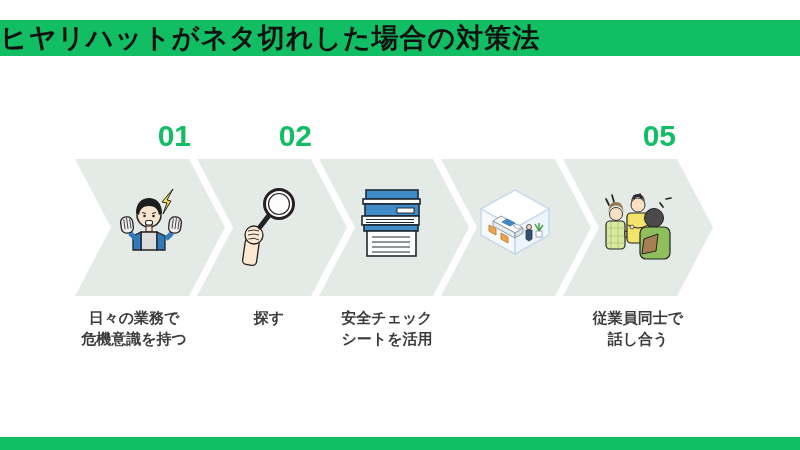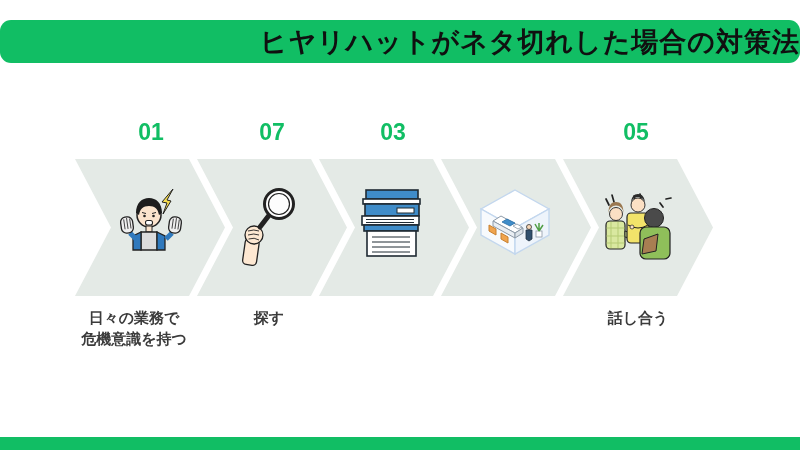--- a/index.html
+++ b/index.html
@@ -7,29 +7,29 @@
     --chevron:#e4eae6;
     --header-text:#101010;
     --label-text:#3b3b3b;
   }
   html,body{margin:0;padding:0;background:#fff;}
   .canvas{
     position:relative;width:800px;height:450px;background:#ffffff;overflow:hidden;
     font-family:"Liberation Sans","DejaVu Sans",sans-serif;
   }
   .header{
-    position:absolute;top:20px;left:0;width:800px;height:43px;
-    background:var(--accent);display:flex;align-items:center;justify-content:flex-end;border-radius:11px;
+    position:absolute;top:20px;left:0;width:800px;height:36px;
+    background:var(--accent);display:flex;align-items:center;justify-content:flex-start;
   }
   .header span{
     font-size:27px;font-weight:bold;color:var(--header-text);letter-spacing:1px;
   }
   .num{
-    position:absolute;top:119px;width:80px;text-align:center;
-    font-size:23px;font-weight:bold;color:var(--accent);
+    position:absolute;top:119px;width:80px;text-align:right;
+    font-size:30px;font-weight:bold;color:var(--accent);
   }
   .n1{left:111px}.n2{left:232px}.n3{left:353px}.n4{left:475px}.n5{left:596px}
   .chevrons{position:absolute;top:159px;left:0;width:800px;height:137px;}
   .chevrons polygon{fill:var(--chevron);}
   .icon{position:absolute;top:183px;width:84px;height:84px;}
   .icon svg{width:100%;height:100%;display:block;}
   .i1{left:109px}.i2{left:230px}.i3{left:351px}.i4{left:473px}.i5{left:594px}
   .label{
     position:absolute;top:307px;width:160px;text-align:center;
     font-size:15px;font-weight:bold;color:var(--label-text);line-height:21px;
@@ -43,22 +43,21 @@
 </head>
 <body>
 
 <div class="canvas">
 
   <div class="header">
     <span>ヒヤリハットがネタ切れした場合の対策法</span>
   </div>
 
   <div class="num n1">01</div>
-  <div class="num n2">07</div>
-  <div class="num n3">03</div>
+  <div class="num n2">02</div>
   <div class="num n5">05</div>
 
   <svg class="chevrons" viewBox="0 0 800 137" aria-hidden="true">
     <polygon points="75,0 189,0 225,68.5 189,137 75,137 111,68.5"></polygon>
     <polygon points="197,0 311,0 347,68.5 311,137 197,137 233,68.5"></polygon>
     <polygon points="319,0 433,0 469,68.5 433,137 319,137 355,68.5"></polygon>
     <polygon points="441,0 555,0 591,68.5 555,137 441,137 477,68.5"></polygon>
     <polygon points="563,0 677,0 713,68.5 677,137 563,137 599,68.5"></polygon>
   </svg>
 
@@ -153,18 +152,23 @@
     </svg>
   </div>
 
   <div class="label l1">
     <span>日々の業務で</span>
     <span>危機意識を持つ</span>
   </div>
   <div class="label l2">
     <span>探す</span>
   </div>
+  <div class="label l3">
+    <span>安全チェック</span>
+    <span>シートを活用</span>
+  </div>
   <div class="label l5">
+    <span>従業員同士で</span>
     <span>話し合う</span>
   </div>
 
   <div class="footer"></div>
 </div>
 
 </body></html>

